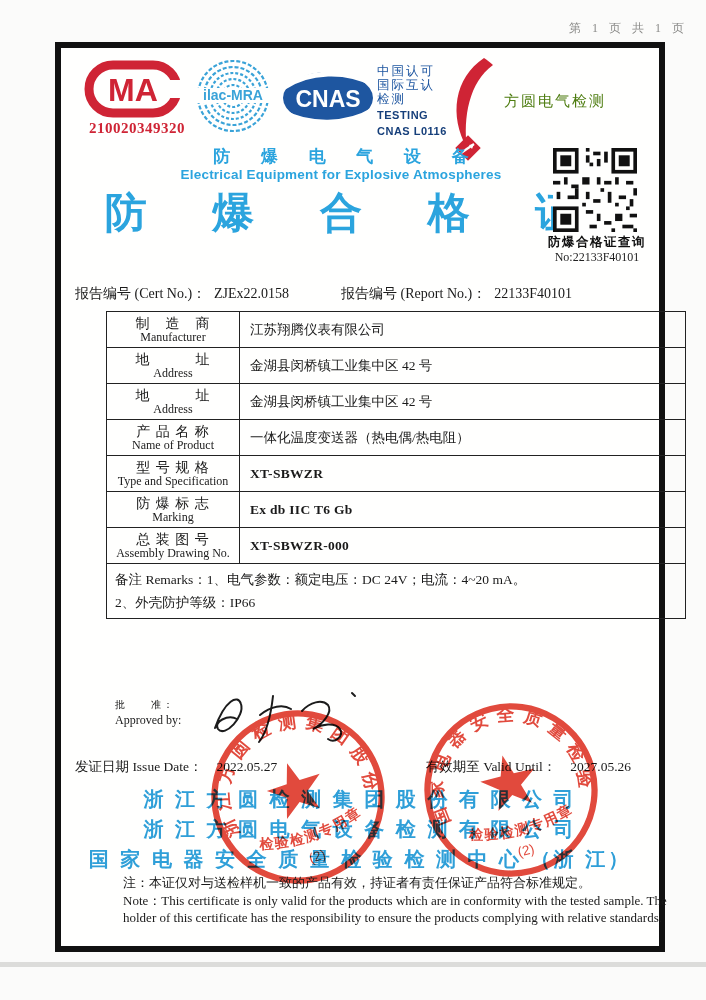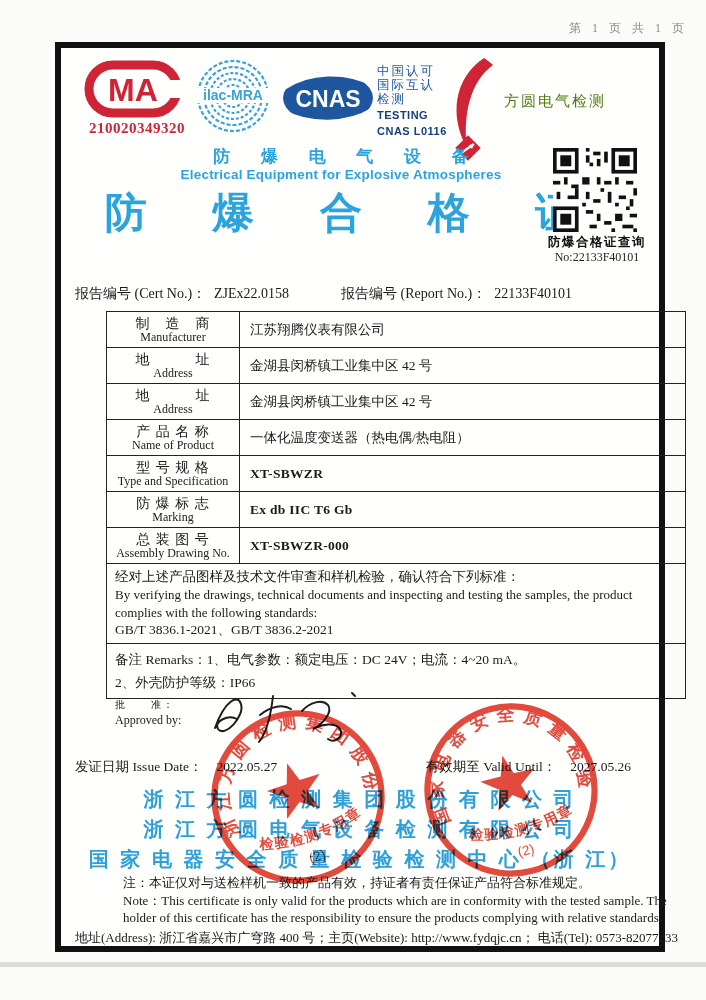--- a/index.html
+++ b/index.html
@@ -248,27 +248,20 @@
     </tr>
     <tr>
       <td class="lab">
             <div class="cn">总 装 图 号</div>
           <div class="en">Assembly Drawing No.</div>
           </td>
       <td class="val bold">XT-SBWZR-000</td>
     </tr>
     <tr>
       <td class="block" colspan="2">
-        <div class="std-cn">经对上述产品图样及技术文件审查和样机检验，确认符合下列标准：</div>
-        <div class="std-en">By verifying the drawings, technical documents and inspecting and testing the samples, the product complies with the following standards:</div>
-        <div class="std-list">GB/T 3836.1-2021、GB/T 3836.2-2021</div>
-      </td>
-    </tr>
-    <tr>
-      <td class="block" colspan="2">
         <div class="rem-line">备注 Remarks：1、电气参数：额定电压：DC 24V；电流：4~20 mA。</div>
         <div class="rem-line">2、外壳防护等级：IP66</div>
       </td>
     </tr>
   </tbody>
     </table>
 
   <div class="approve">
     <div class="cn">批　　准：</div>
     <div class="en">Approved by:</div>
@@ -315,17 +308,16 @@
     <path d="M90,56 L96.5,75.1 L116.6,75.3 L100.5,87.4 L106.5,106.7 L90,95 L73.5,106.7 L79.5,87.4 L63.4,75.3 L83.5,75.1 Z" fill="#df3a2c"></path>
     <path id="smileB" d="M34,124 Q90,143 146,124" fill="none"></path>
     <text font-size="13.5" font-weight="bold"><textPath href="#smileB" startOffset="6" textLength="104">检验检测专用章</textPath></text>
     <text x="90" y="154" text-anchor="middle" font-size="13">(2)</text>
   </svg>
 
   <div class="note">
     <div>注：本证仅对与送检样机一致的产品有效，持证者有责任保证产品符合标准规定。</div>
     <div>Note：This certificate is only valid for the products which are in conformity with the tested sample. The holder of this certificate has the responsibility to ensure the products complying with relative standards.</div>
   </div>
-  <div class="addr">地址(Address): 浙江省嘉兴市广穹路 400 号；主页(Website): http://www.fydqjc.cn；  电话(Tel): 0573-82077233</div>
 
 </div>
 
 <div class="scan-edge"></div>
 
 </body></html>

